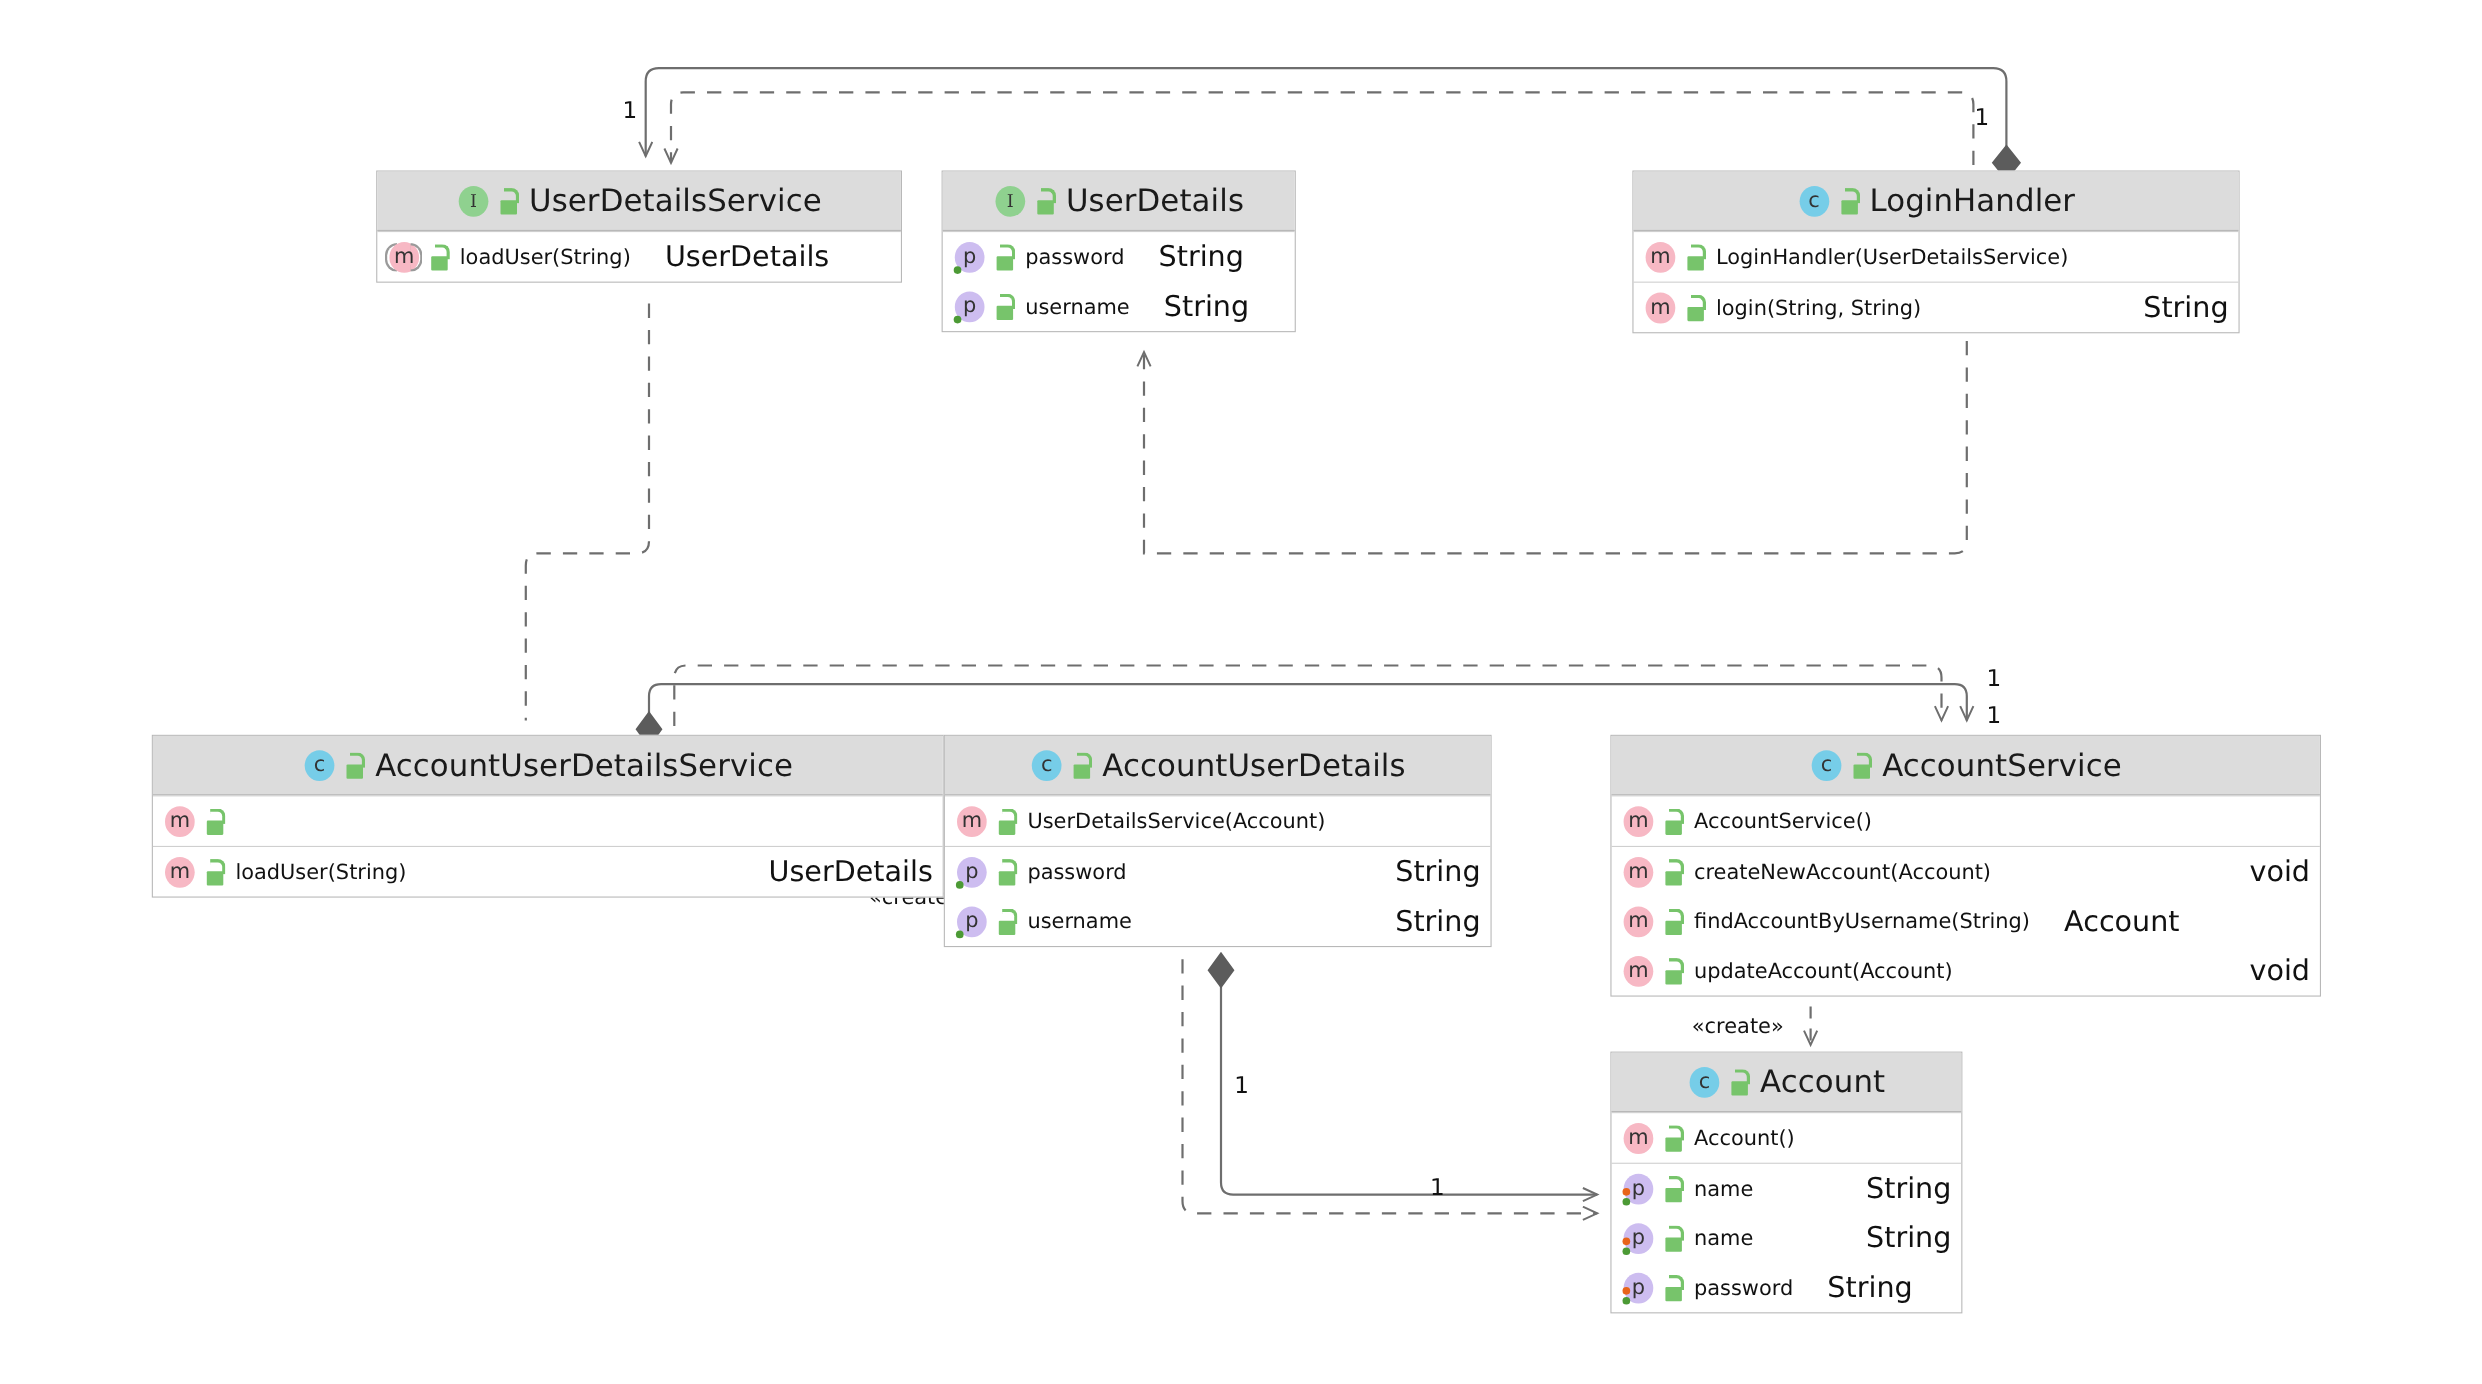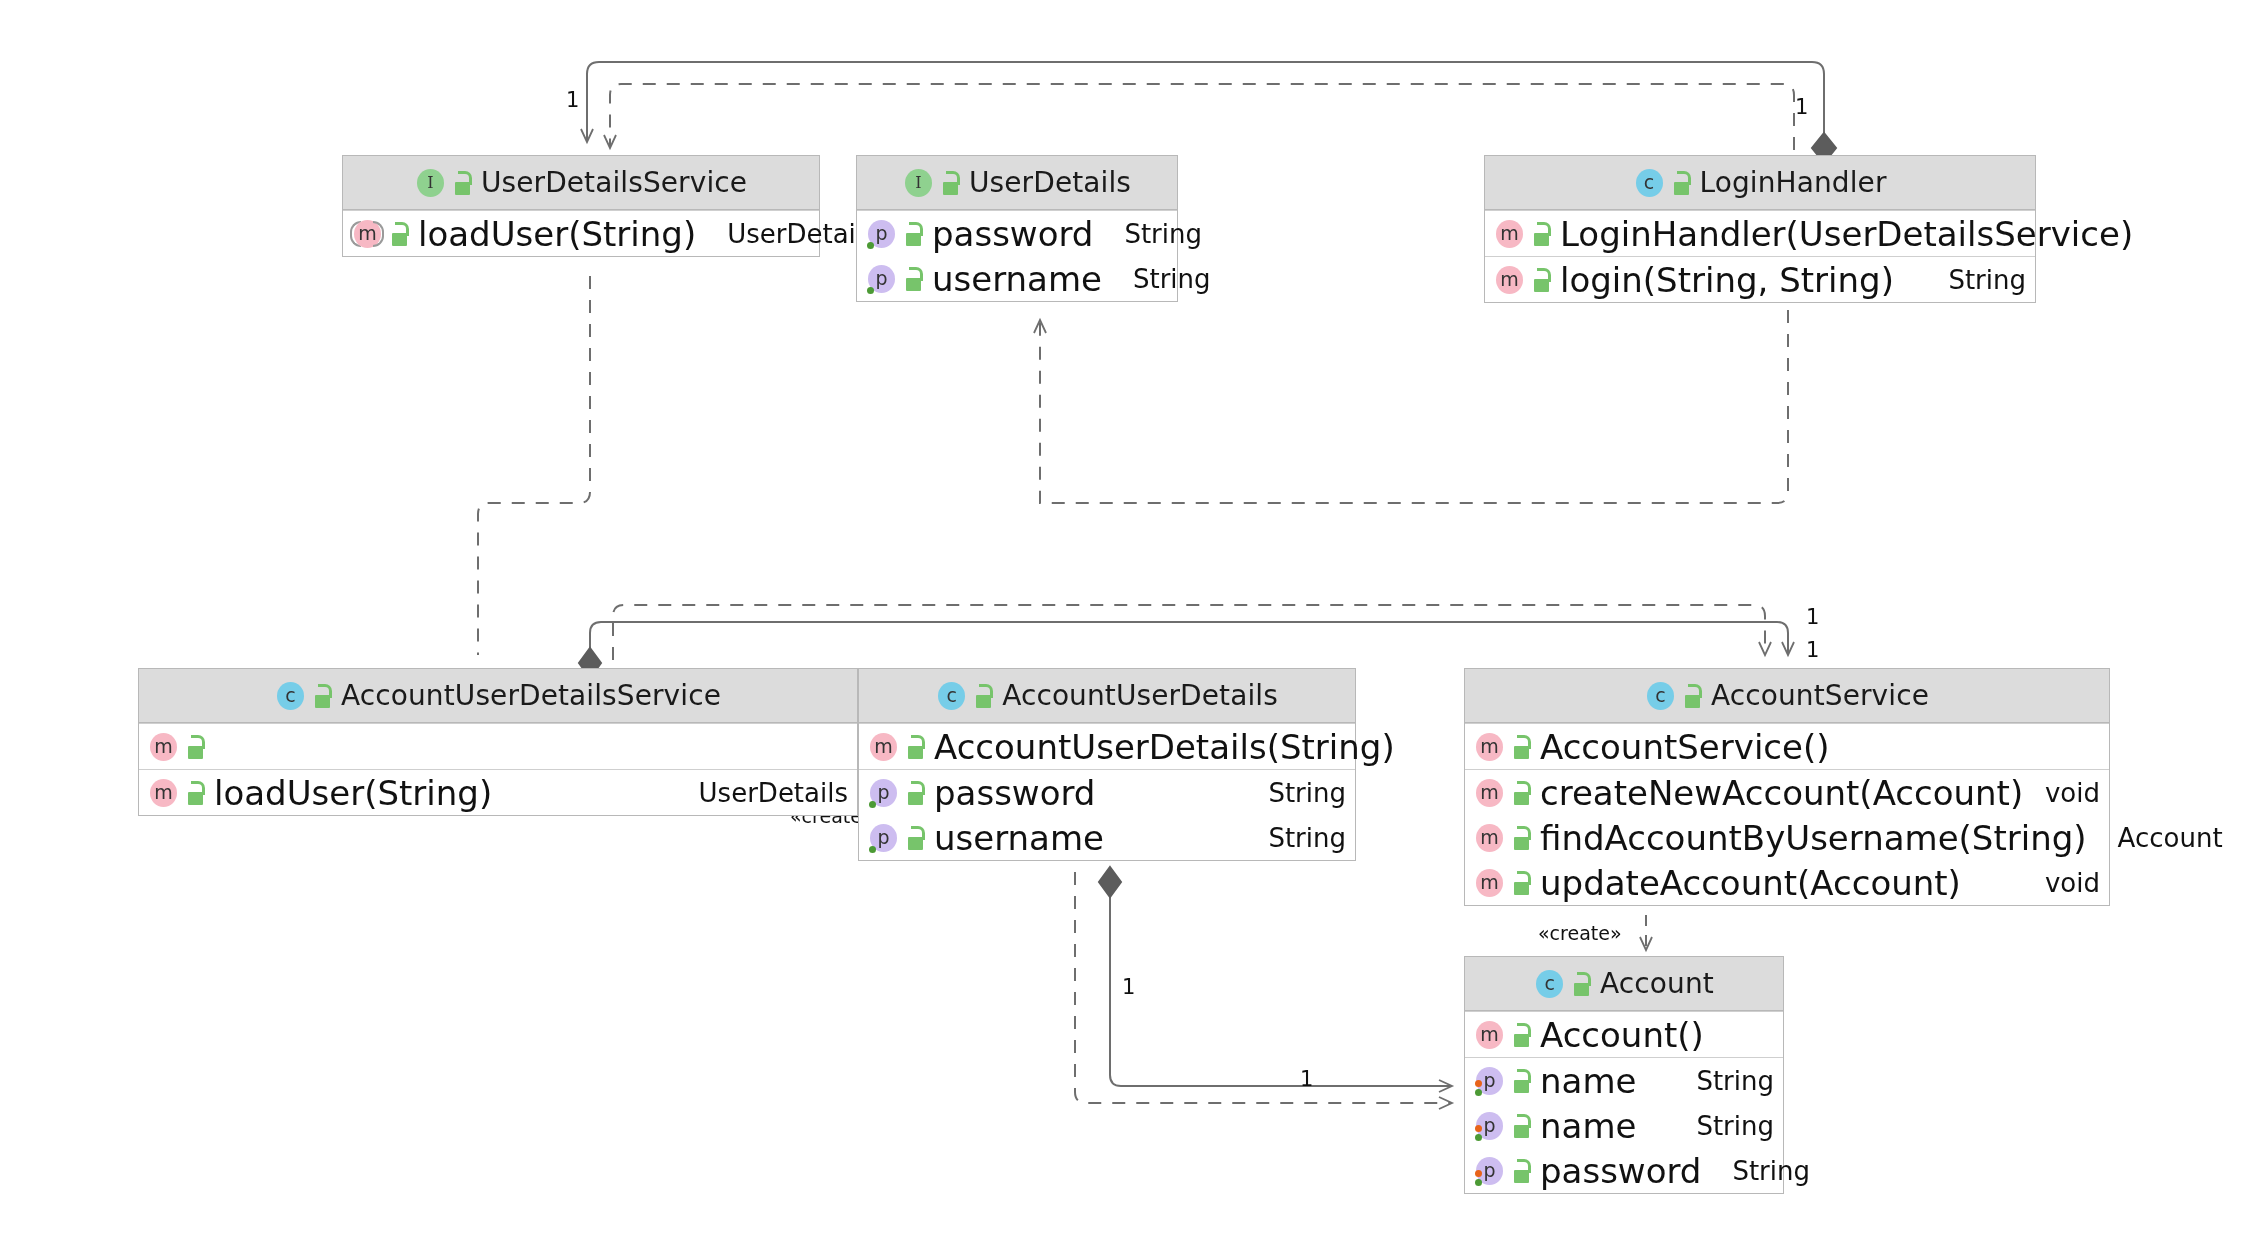--- a/index.html
+++ b/index.html
@@ -59,21 +59,21 @@
   .member-row {
     display: flex;
     align-items: center;
     height: 45px;
     box-sizing: border-box;
     padding: 0 9px 0 9px;
     gap: 7px;
     white-space: nowrap;
   }
   .member-name {
-    font-size: 34px;
+    font-size: 19px;
     color: #111111;
     flex: 0 0 auto;
   }
   .member-type {
     font-size: 26px;
     color: #111111;
     margin-left: auto;
     padding-left: 14px;
   }
   .member-type.tight { margin-left: 10px; }
@@ -389,21 +389,21 @@
     </div>
     <div class="compartment">
       <div class="member-row">
         <span class="badge meth">
           <span class="disc">m</span>
         </span>
         <span class="lock">
           <span class="shackle"></span>
             <span class="body"></span>
         </span>
-        <span class="member-name">AccountUserDetails(String)</span>
+        <span class="member-name">UserDetailsService(Account)</span>
         <span class="member-type"></span>
       </div>
     </div>
     <div class="compartment">
       <div class="member-row">
         <span class="badge prop">
           <span class="disc">p</span>
           <span class="dot-green"></span>
         </span>
         <span class="lock">

